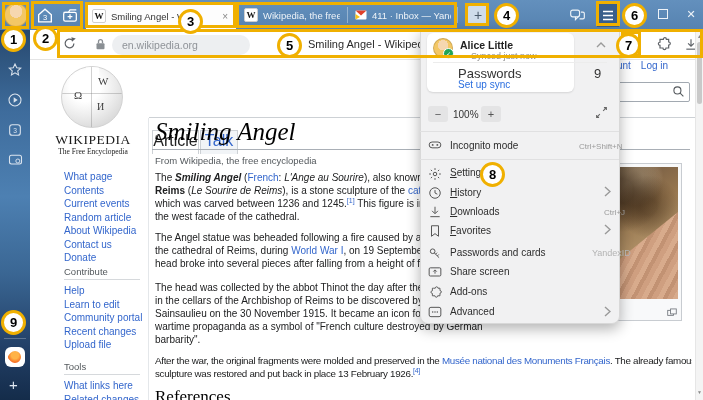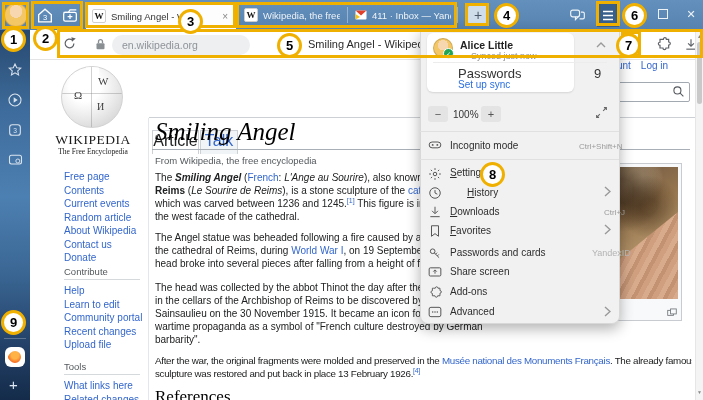--- a/index.html
+++ b/index.html
@@ -262,21 +262,21 @@
   <div class="abs wglobe" style="left:61px;top:66px;">
     <span class="wg-notch"></span>
     <span class="wg-l" style="left:12px;top:22px;font-size:11px;">Ω</span>
     <span class="wg-l" style="left:36px;top:8px;font-size:11px;">W</span>
     <span class="wg-l" style="left:35px;top:34px;font-size:10px;">И</span>
   </div>
   <div class="abs wordmark" style="left:40px;top:132px;width:106px;">WIKIPEDIA</div>
   <div class="abs tagline-s" style="left:40px;top:147px;width:106px;">The Free Encyclopedia</div>
 
   <div class="abs" style="left:64px;top:170px;">
-      <span class="wnav">Free page</span>
+      <span class="wnav">What page</span>
       <span class="wnav">Contents</span>
       <span class="wnav">Current events</span>
       <span class="wnav">Random article</span>
       <span class="wnav">About Wikipedia</span>
       <span class="wnav">Contact us</span>
       <span class="wnav">Donate</span>
     </div>
   <div class="abs whead" style="left:64px;top:266px;">Contribute</div>
   <div class="abs wdiv" style="left:64px;top:279px;width:76px;"></div>
   <div class="abs" style="left:64px;top:284px;">
@@ -385,21 +385,21 @@
     </svg>
   </div>
   <div class="abs mitem-label u1" style="left:450px;top:167px;">Settings</div>
 
   <div class="abs" style="left:428px;top:186px;">
     <svg width="14" height="14" viewBox="0 0 24 24">
       <circle cx="12" cy="12" r="9" fill="none" stroke="#555" stroke-width="1.7"></circle>
       <path d="M12 7 v5 l4 2" fill="none" stroke="#555" stroke-width="1.7"></path>
     </svg>
   </div>
-  <div class="abs mitem-label u1" style="left:450px;top:187px;margin-left:17px;">History</div>
+  <div class="abs mitem-label u1" style="left:450px;top:187px;">History</div>
   <div class="abs mchev" style="left:604px;top:186px;">
     <svg width="7" height="11" viewBox="0 0 7 11">
         <polyline points="1,1 6,5.5 1,10" fill="none" stroke="#999" stroke-width="1.4"></polyline>
       </svg>
   </div>
 
   <div class="abs" style="left:428px;top:205px;">
     <svg width="14" height="14" viewBox="0 0 24 24">
       <path d="M12 3 v11 M7 10 l5 5 5 -5 M4 20 h16" fill="none" stroke="#555" stroke-width="1.7"></path>
     </svg>

